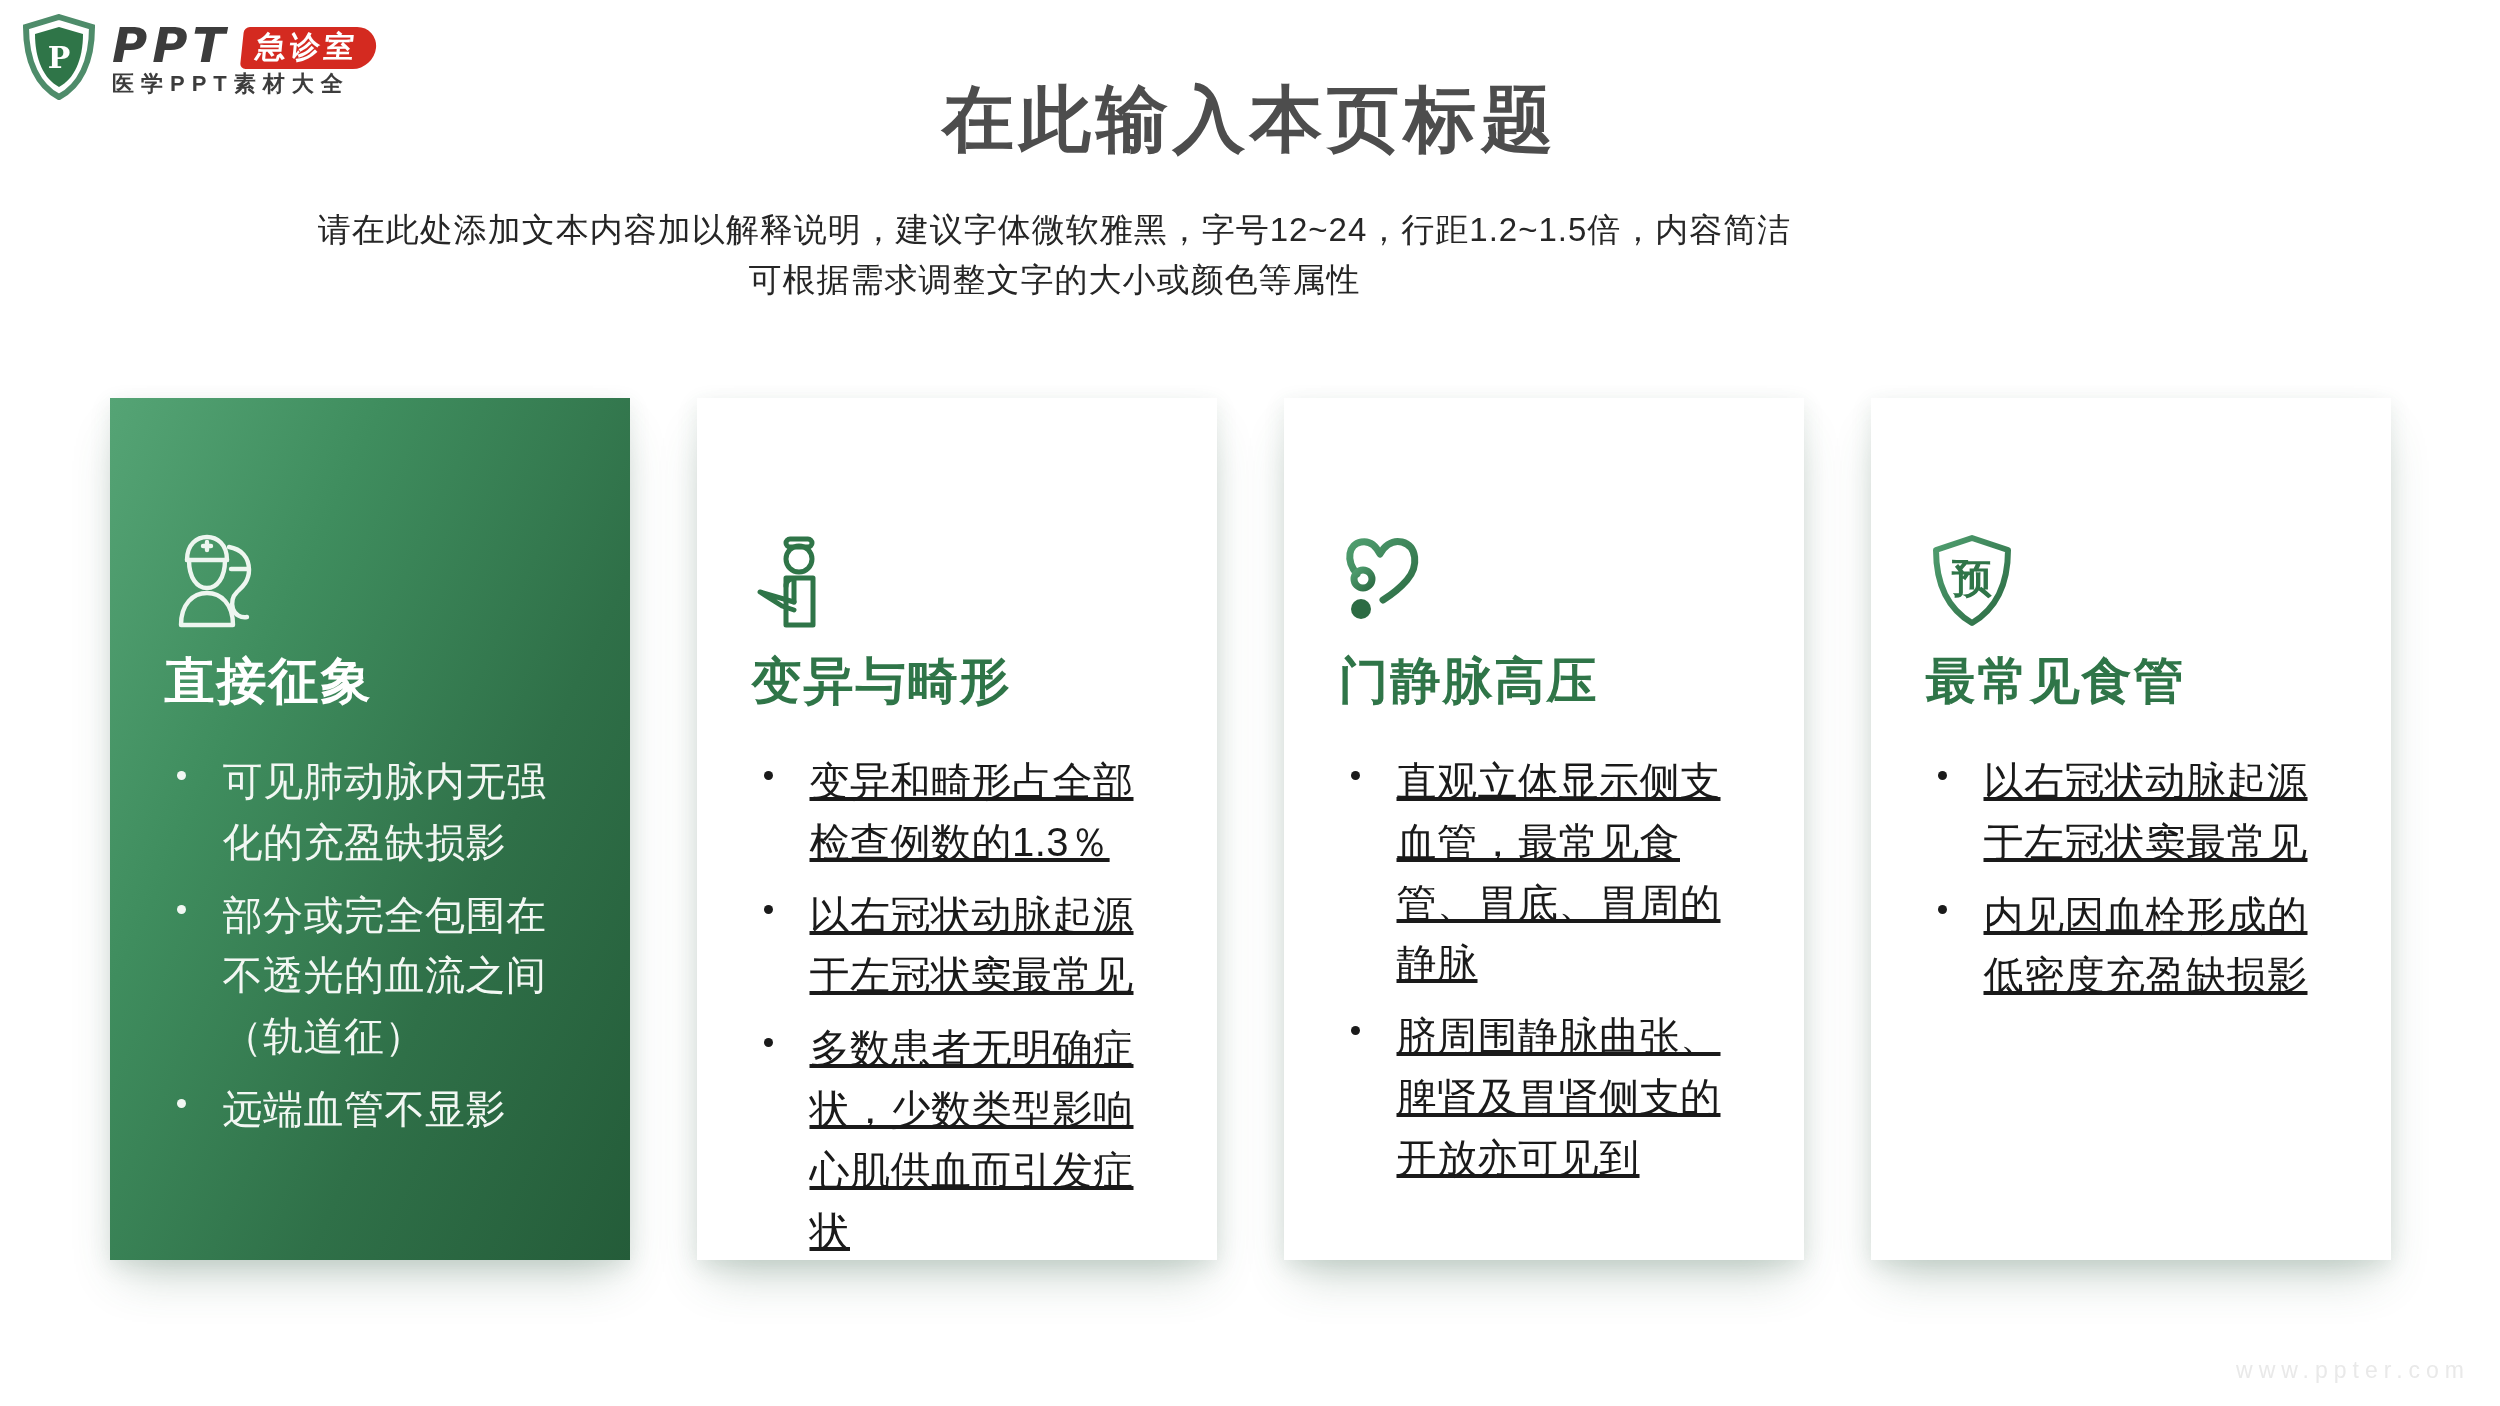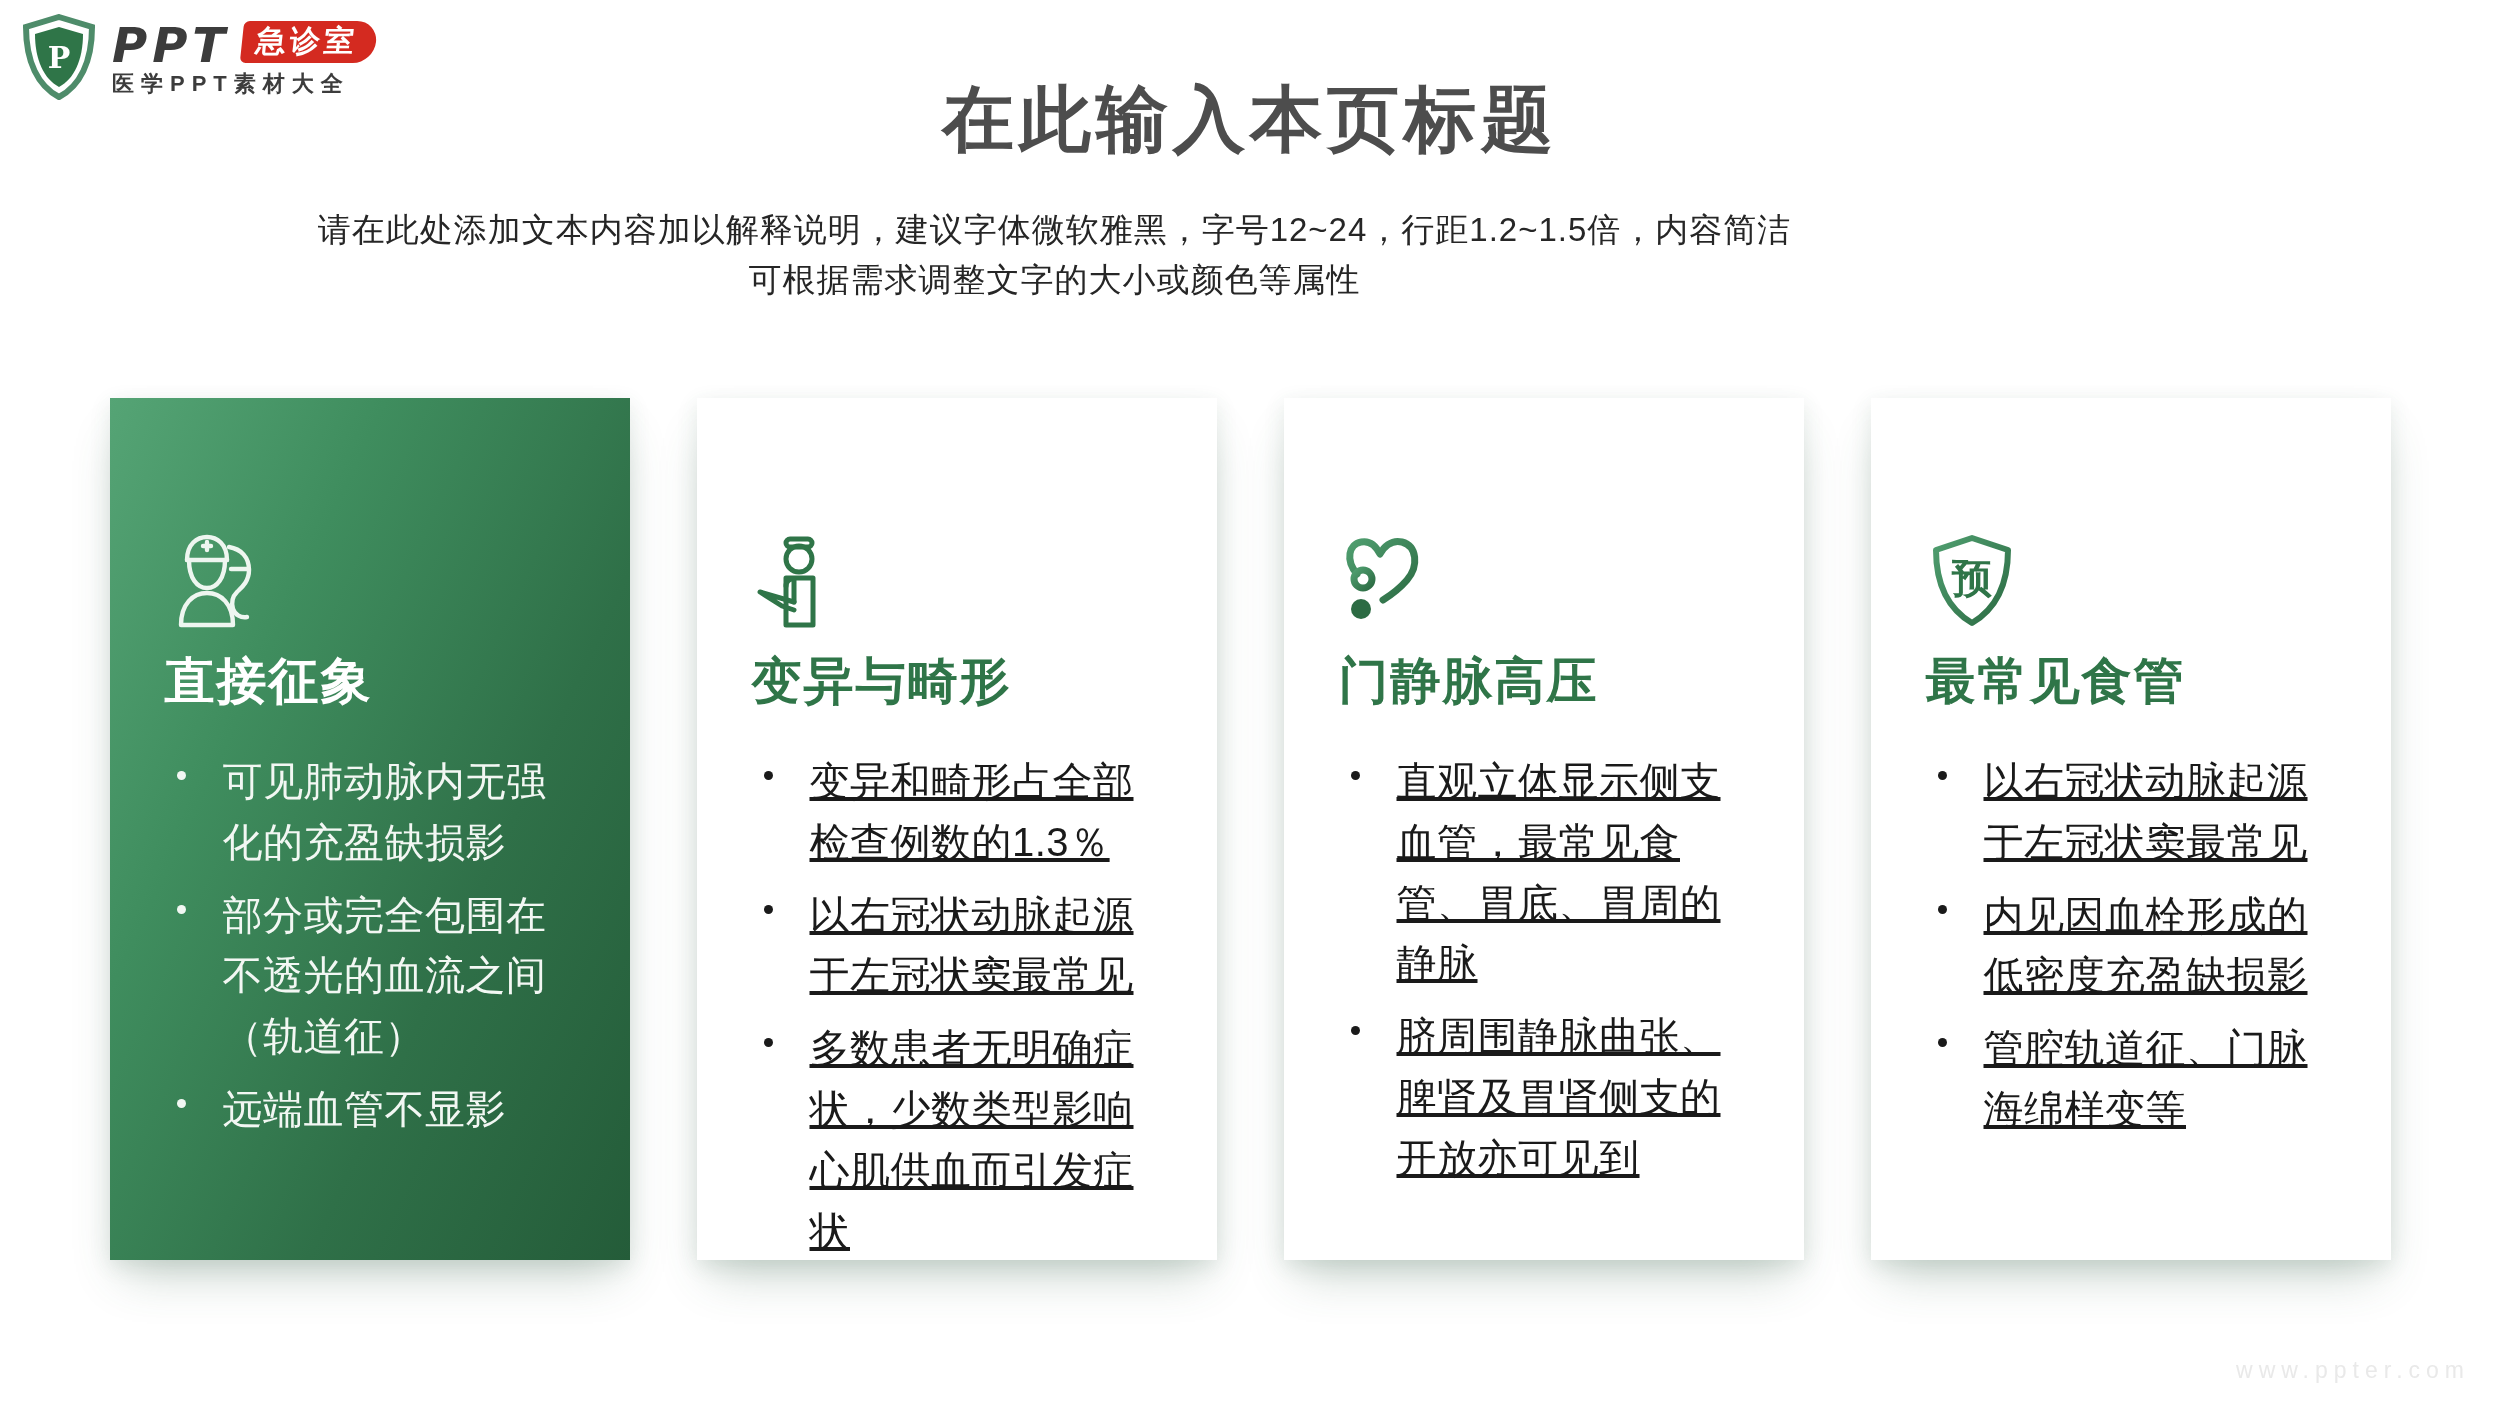--- a/index.html
+++ b/index.html
@@ -11,21 +11,21 @@
     position:relative;
   }
 
   
   .logo-wrap{
     position:absolute; left:22px; top:14px;
     display:flex; align-items:center; gap:16px;
   }
   .shield-logo{ width:74px; height:86px; flex:0 0 auto; }
   .logo-text{ display:flex; flex-direction:column; gap:2px; }
-  .logo-row1{ display:flex; align-items:flex-start; gap:12px; }
+  .logo-row1{ display:flex; align-items:flex-end; gap:12px; }
   .logo-ppt{
     font-size:48px; font-weight:bold; color:#3c3c3c;
     letter-spacing:5px; font-family:"DejaVu Sans",sans-serif;
     line-height:1; font-style:italic;
   }
   .logo-badge{
     background:#d42a20; color:#ffffff;
     font-size:30px; font-weight:bold; letter-spacing:4px;
     padding:5px 18px 7px 14px; border-radius:6px 22px 22px 6px;
     line-height:1; transform:skewX(-6deg);
@@ -208,19 +208,18 @@
           </linearGradient>
         </defs>
         <path d="M46 8 L82 20 C82 56 68 80 46 93 C24 80 10 56 10 20 Z" fill="none" stroke="url(#g4)" stroke-width="6" stroke-linejoin="round"></path>
         <text x="46" y="62" font-family="DejaVu Sans, sans-serif" font-size="40" font-weight="bold" fill="#2f7548" text-anchor="middle">预</text>
       </svg>
     </div>
     <div class="card-title">最常见食管</div>
     <ul class="bullets">
       <li>以右冠状动脉起源于左冠状窦最常见</li>
       <li>内见因血栓形成的低密度充盈缺损影</li>
-      <li>管腔轨道征、门脉海绵样变等</li>
     </ul>
   </div>
 
 </div>
 
 <div class="watermark">www.ppter.com</div>
 
 </body></html>

